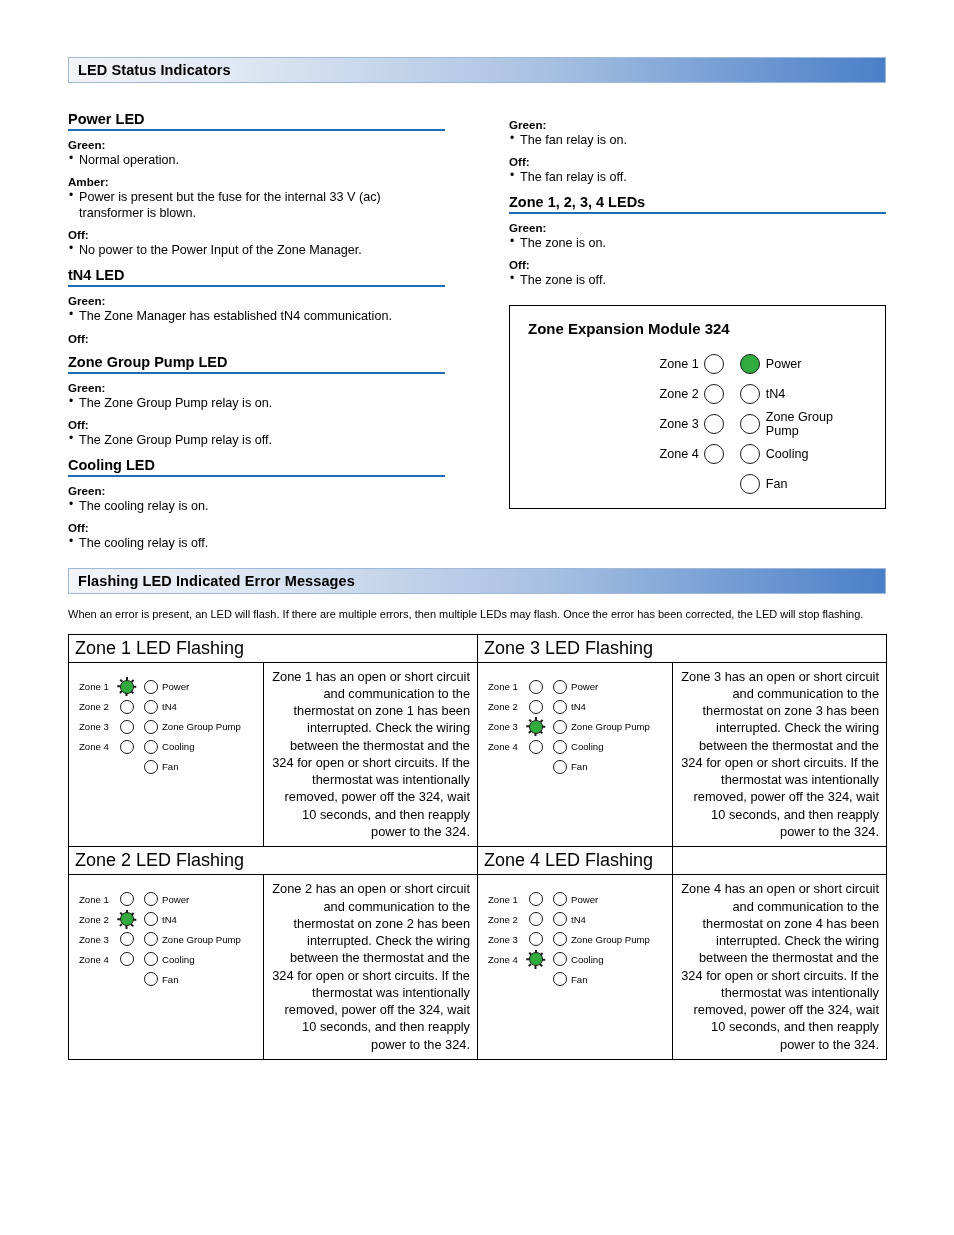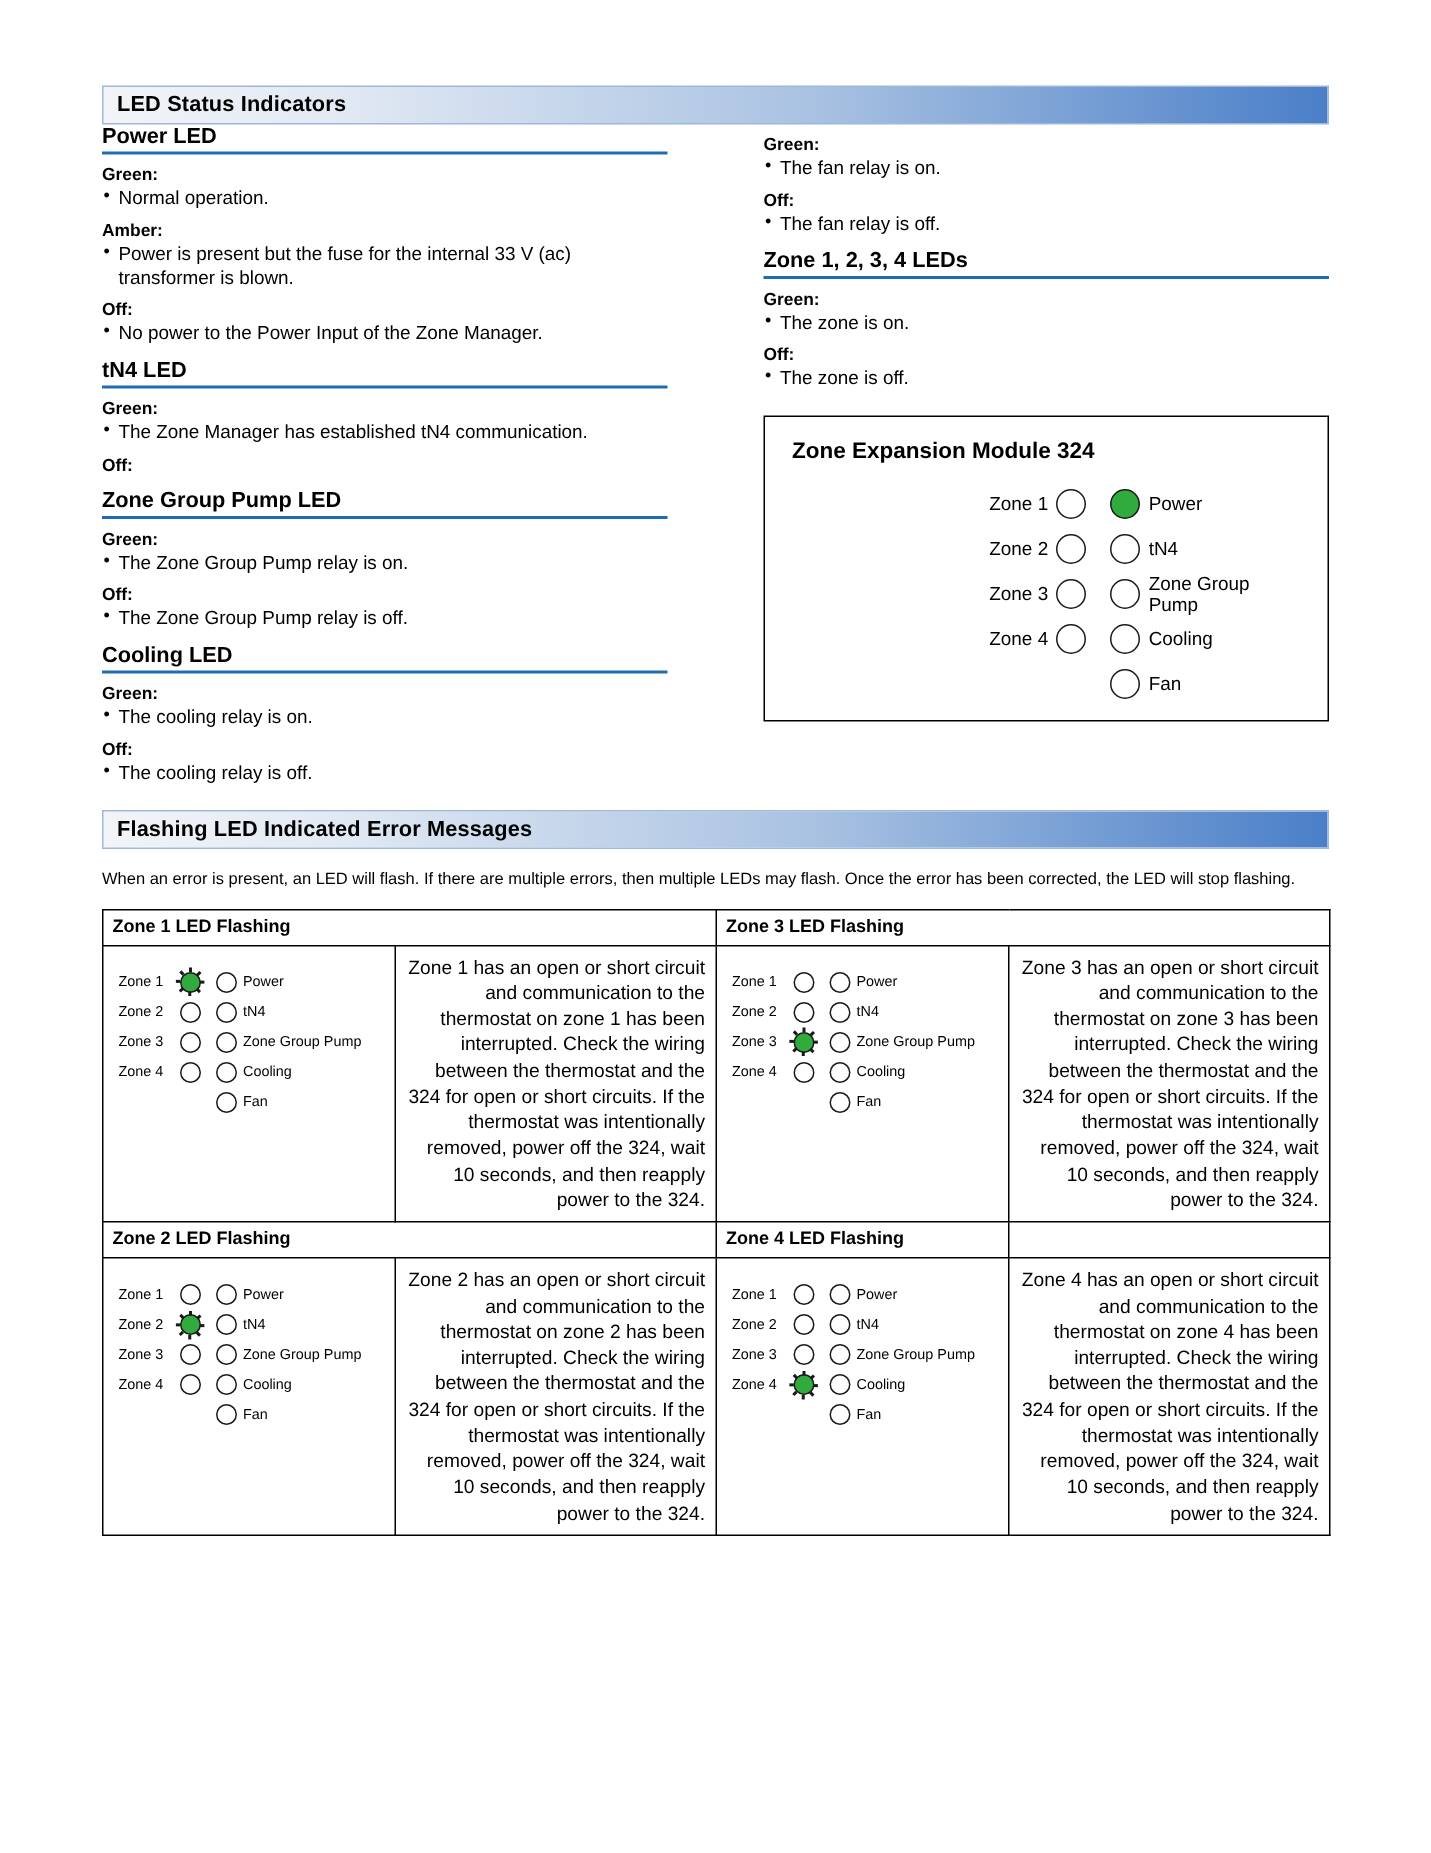--- a/index.html
+++ b/index.html
@@ -18,21 +18,21 @@
     border: 1px solid #9fb8d8;
     background: linear-gradient(to right, #f2f4f7 0%, #e3eaf4 18%, #a9c2e2 58%, #4a7fc8 100%);
     display: flex; align-items: center;
     padding-left: 9px;
     font-size: 14.5px; font-weight: bold; letter-spacing: .1px;
   }
   #banner-led { margin-top: 57px; }
   #banner-flash { margin-top: 17px; }
 
   
-  .cols { display: flex; gap: 64px; margin-top: 0; }
+  .cols { display: flex; gap: 64px; margin-top: 28px; }
   .col { width: 395px; }
 
   h2.subhead {
     font-size: 14.5px; font-weight: bold;
     border-bottom: 2.5px solid #1f6cb5;
     padding-bottom: 2px;
     margin-top: 9px;
   }
   h2.subhead.first { margin-top: 0; }
   .state { font-size: 11.6px; font-weight: bold; margin-top: 7px; }
@@ -69,21 +69,21 @@
 
   
   .intro { font-size: 11px; line-height: 1.33; margin-top: 13px; }
 
   
   table.errtbl {
     margin-top: 12px; border-collapse: collapse; width: 818px;
     table-layout: fixed;
   }
   table.errtbl td { border: 1.3px solid #000; vertical-align: top; }
-  td.hdr { font-size: 12px; font-weight: bold; padding: 3px 6px; height: 24px; }
+  td.hdr { font-size: 18px; font-weight: normal; padding: 3px 6px; height: 24px; }
   td.diag { padding: 14px 6px 8px 10px; }
   td.desc { font-size: 12.8px; line-height: 1.35; padding: 5px 7px 6px 8px; text-align: right; }
 
   
   .mini { width: 186px; }
   .mini .mrow { display: flex; align-items: center; height: 20px; }
   .mini .mzone { font-size: 9.6px; width: 41px; text-align: left; }
   .mini .mled {
     width: 14px; height: 14px; border-radius: 50%;
     border: 1.3px solid #1a1a1a; background: #fff; flex: 0 0 auto;

